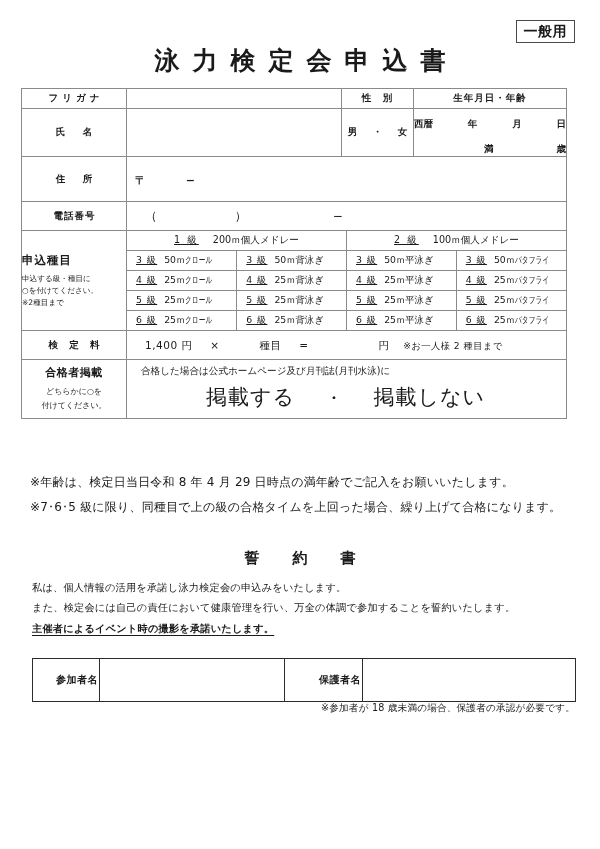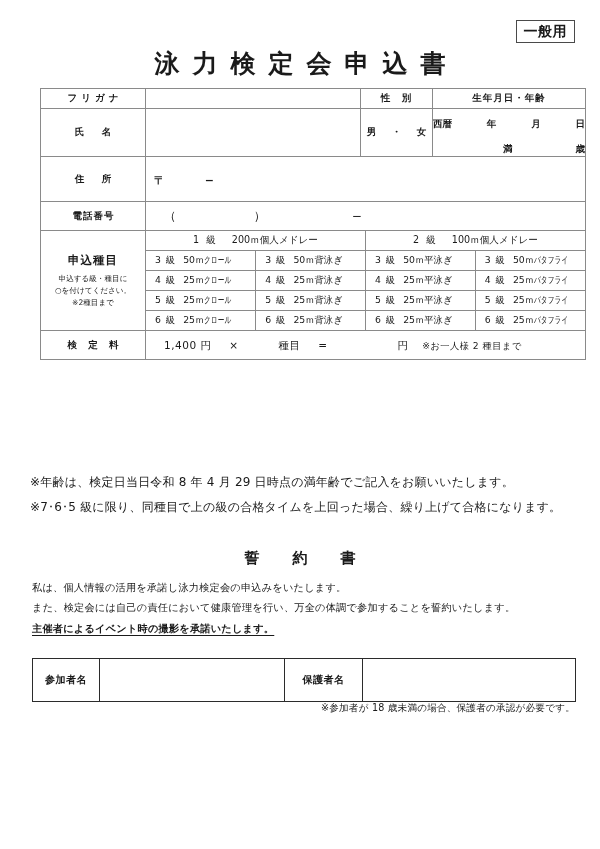--- a/index.html
+++ b/index.html
@@ -45,27 +45,27 @@
     position: absolute;
     top: 48px;
     left: 0;
     width: 600px;
     text-align: center;
     font-size: 25px;
     font-weight: 700;
     letter-spacing: 13px;
     text-indent: 13px;
     line-height: 1.2;
-    font-family: Liberation Sans, sans-serif;
+    font-family: Liberation Mono, monospace;
   }
 
   
   .form-table {
     position: absolute;
-    left: 40px;
+    left: 21px;
     top: 88px;
     width: 545px;
     border-collapse: collapse;
     table-layout: fixed;
     font-family: "DejaVu Sans", "Liberation Sans", sans-serif;
   }
   .form-table td {
     border: 1px solid #8a8a8a;
     padding: 0;
     vertical-align: middle;
@@ -134,21 +134,20 @@
     padding-left: 18px;
     font-size: 12px;
     font-weight: 500;
     letter-spacing: 1px;
   }
   .tel-inner .paren-close { display: inline-block; margin-left: 72px; }
   .tel-inner .tel-dash { display: inline-block; margin-left: 80px; }
 
   
   .evt-label-cell {
-    text-align: center;
     padding: 4px 2px;
   }
   .evt-label-title {
     font-weight: 700;
     font-size: 11.5px;
     letter-spacing: 1px;
     margin-bottom: 5px;
   }
   .evt-label-sub {
     font-size: 7.6px;
@@ -171,21 +170,21 @@
     border-top: 0;
   }
   .evt-grid td.top-row {
     text-align: center;
     padding-left: 0;
     font-size: 9.6px;
   }
   .evt-grid td:first-child { border-left: 0; }
   .evt-grid td:last-child { border-right: 0; }
   .evt-grid tr:last-child td { border-bottom: 0; }
-  .grade { font-weight: 500; letter-spacing: 1px; }
+  .grade { font-weight: 500; letter-spacing: 1px; text-decoration: underline; }
   .evt-name { margin-left: 7px; letter-spacing: 0px; }
   .kata {
     font-family: "DejaVu Sans", "Liberation Sans", sans-serif;
     display: inline-block;
     transform: scaleX(0.72);
     transform-origin: left center;
     letter-spacing: 0px;
   }
   .medley-grade { letter-spacing: 2px; }
   .medley-name { margin-left: 14px; }
@@ -282,21 +281,21 @@
     width: 543px;
     border-collapse: collapse;
     table-layout: fixed;
     font-family: "DejaVu Sans", "Liberation Sans", sans-serif;
   }
   .sign-table td {
     border: 1px solid #2b2b2b;
     height: 40px;
     font-size: 10px;
     font-weight: 700;
-    text-align: center;
+    text-align: right;
     letter-spacing: 0.5px;
   }
   .sign-note {
     position: absolute;
     left: 32px;
     top: 702px;
     width: 543px;
     text-align: right;
     font-family: "DejaVu Sans", "Liberation Sans", sans-serif;
     font-size: 9.6px;
@@ -420,20 +419,39 @@
           <div class="fee-inner">
             <span class="s1">1,400 円</span>
             <span class="s2">×</span>
             <span class="s3">種目</span>
             <span class="s4">=</span>
             <span class="s5">円</span>
             <span class="fee-note">※お一人様 2 種目まで</span>
           </div>
         </td>
       </tr>
+      <tr>
+        <td class="pub-label-cell">
+          <div class="pub-label-title">合格者掲載</div>
+          <div class="pub-label-sub">
+            <div>どちらかに○を</div>
+            <div>付けてください。</div>
+          </div>
+        </td>
+        <td colspan="3">
+          <div class="pub-body">
+            <div class="pub-lead">合格した場合は公式ホームページ及び月刊誌(月刊水泳)に</div>
+            <div class="pub-choice">
+              <span>掲載する</span>
+              <span class="mid">・</span>
+              <span>掲載しない</span>
+            </div>
+          </div>
+        </td>
+      </tr>
     </tbody>
   </table>
 
   <div class="notes">
     <div>※年齢は、検定日当日令和 8 年 4 月 29 日時点の満年齢でご記入をお願いいたします。</div>
     <div>※7･6･5 級に限り、同種目で上の級の合格タイムを上回った場合、繰り上げて合格になります。</div>
   </div>
 
   <div class="pledge-title">誓　約　書</div>
   <div class="pledge-body">

